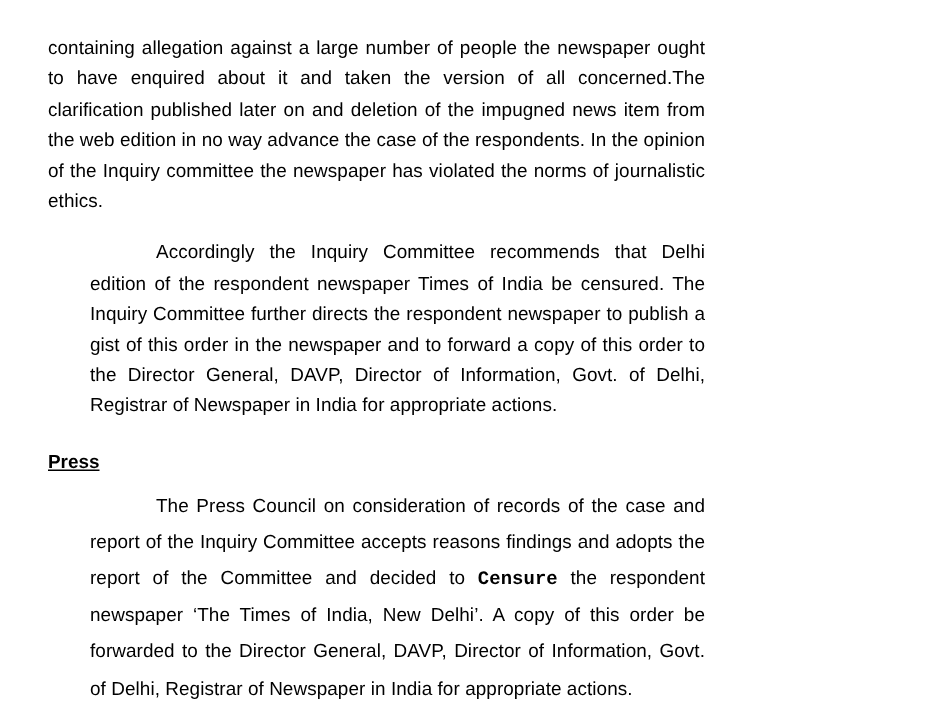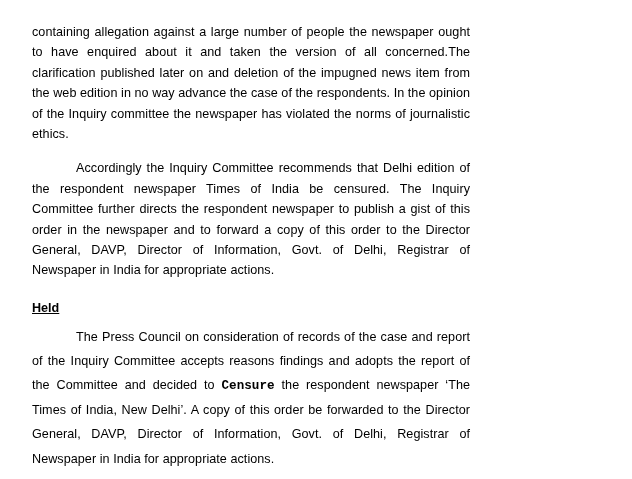--- a/index.html
+++ b/index.html
@@ -25,20 +25,21 @@
   .para {
     font-size: 12.6px;
     line-height: 1.62;
     text-align: justify;
     text-justify: inter-word;
     margin: 0 0 14px 0;
     letter-spacing: 0.05px;
   }
   .para.indent {
     text-indent: 44px;
+    margin-left: 28px;
   }
   .para.loose {
     line-height: 1.92;
     margin-bottom: 0;
   }
   .heading {
     font-size: 12.6px;
     font-weight: bold;
     text-decoration: underline;
     margin: 6px 0 6px 0;
@@ -55,18 +56,18 @@
 </head>
 <body>
 
 <div class="page">
 
   <p class="para">containing allegation against a large number of people the newspaper ought to have enquired about it and taken the version of all concerned.The clarification published later on and deletion of the impugned news item from the web edition in no way advance the case of the respondents. In the opinion of the Inquiry committee the newspaper has violated the norms of journalistic ethics.</p>
 
   <p class="para indent">Accordingly the Inquiry Committee recommends that Delhi edition of the respondent newspaper Times of India be censured. The Inquiry Committee further directs the respondent newspaper to publish a gist of this order in the newspaper and to forward a copy of this order to the Director General, DAVP, Director of Information, Govt. of Delhi, Registrar of Newspaper in India for appropriate actions.</p>
 
   <div class="heading-wrap">
-    <span class="heading">Held</span>
+    <span class="heading">Press</span>
   </div>
 
   <p class="para indent loose"><span>The Press Council on consideration of records of the case and report of the Inquiry Committee accepts reasons findings and adopts the report of the Committee and decided to </span><span class="bold">Censure</span><span> the respondent newspaper ‘The Times of India, New Delhi’. A copy of this order be forwarded to the Director General, DAVP, Director of Information, Govt. of Delhi, Registrar of Newspaper in India for appropriate actions.</span></p>
 
 </div>
 
 </body></html>

